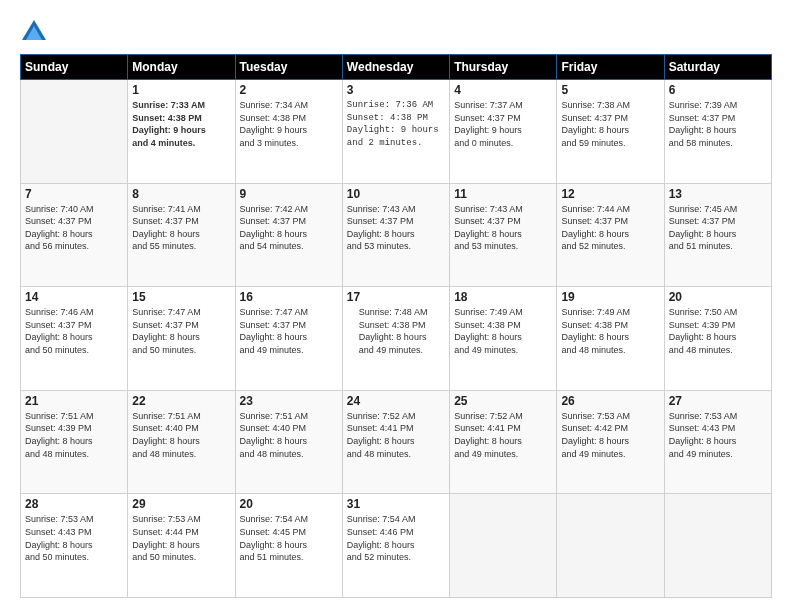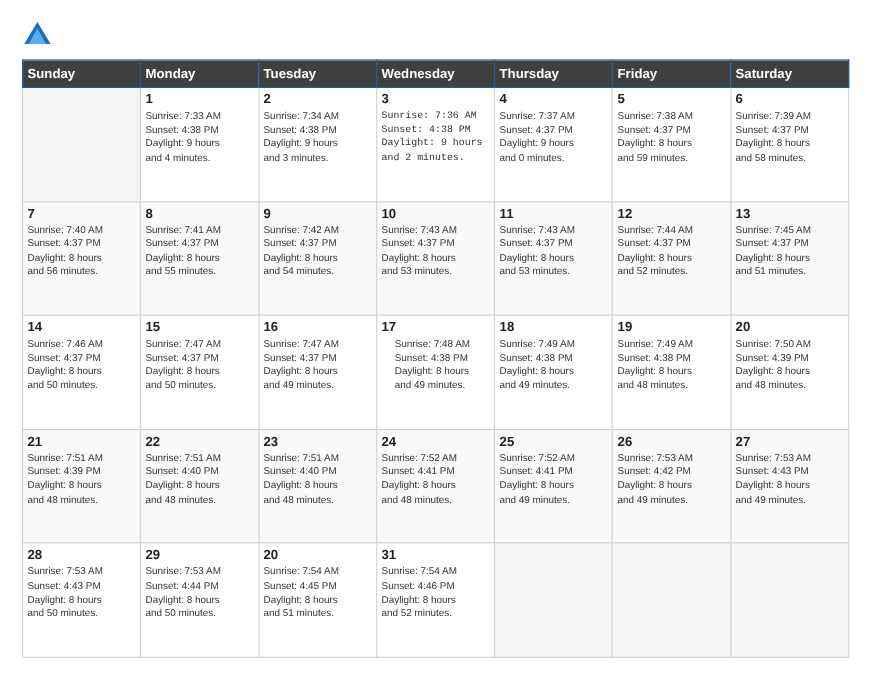--- a/index.html
+++ b/index.html
@@ -61,21 +61,21 @@
       color: #444;
     }
     .calendar {
       flex: 1;
       border: 1px solid #ccc;
       border-collapse: collapse;
       width: 100%;
       table-layout: fixed;
     }
     .calendar th {
-      background: #404040;
+      background: #000000;
       color: #fff;
       font-size: 12px;
       font-weight: bold;
       padding: 5px 4px;
       text-align: left;
       border: 1px solid #1e5a9e;
     }
     .calendar td {
       border: 1px solid #d0d0d0;
       vertical-align: top;
@@ -135,21 +135,21 @@
           <th>Thursday</th>
           <th>Friday</th>
           <th>Saturday</th>
         </tr>
     </thead>
     <tbody id="calendar-body">
     <tr>
           <td class="empty"></td>
           <td>
             <span class="day-num">1</span>
-            <div class="cell-text" style="white-space: pre-line;">Sunrise: 7:33 AM
+            <div class="cell-text" style="white-space: pre-line; font-weight: bold;">Sunrise: 7:33 AM
 Sunset: 4:38 PM
 Daylight: 9 hours
 and 4 minutes.</div>
           </td>
           <td>
             <span class="day-num">2</span>
             <div class="cell-text" style="white-space: pre-line;">Sunrise: 7:34 AM
 Sunset: 4:38 PM
 Daylight: 9 hours
 and 3 minutes.</div>

